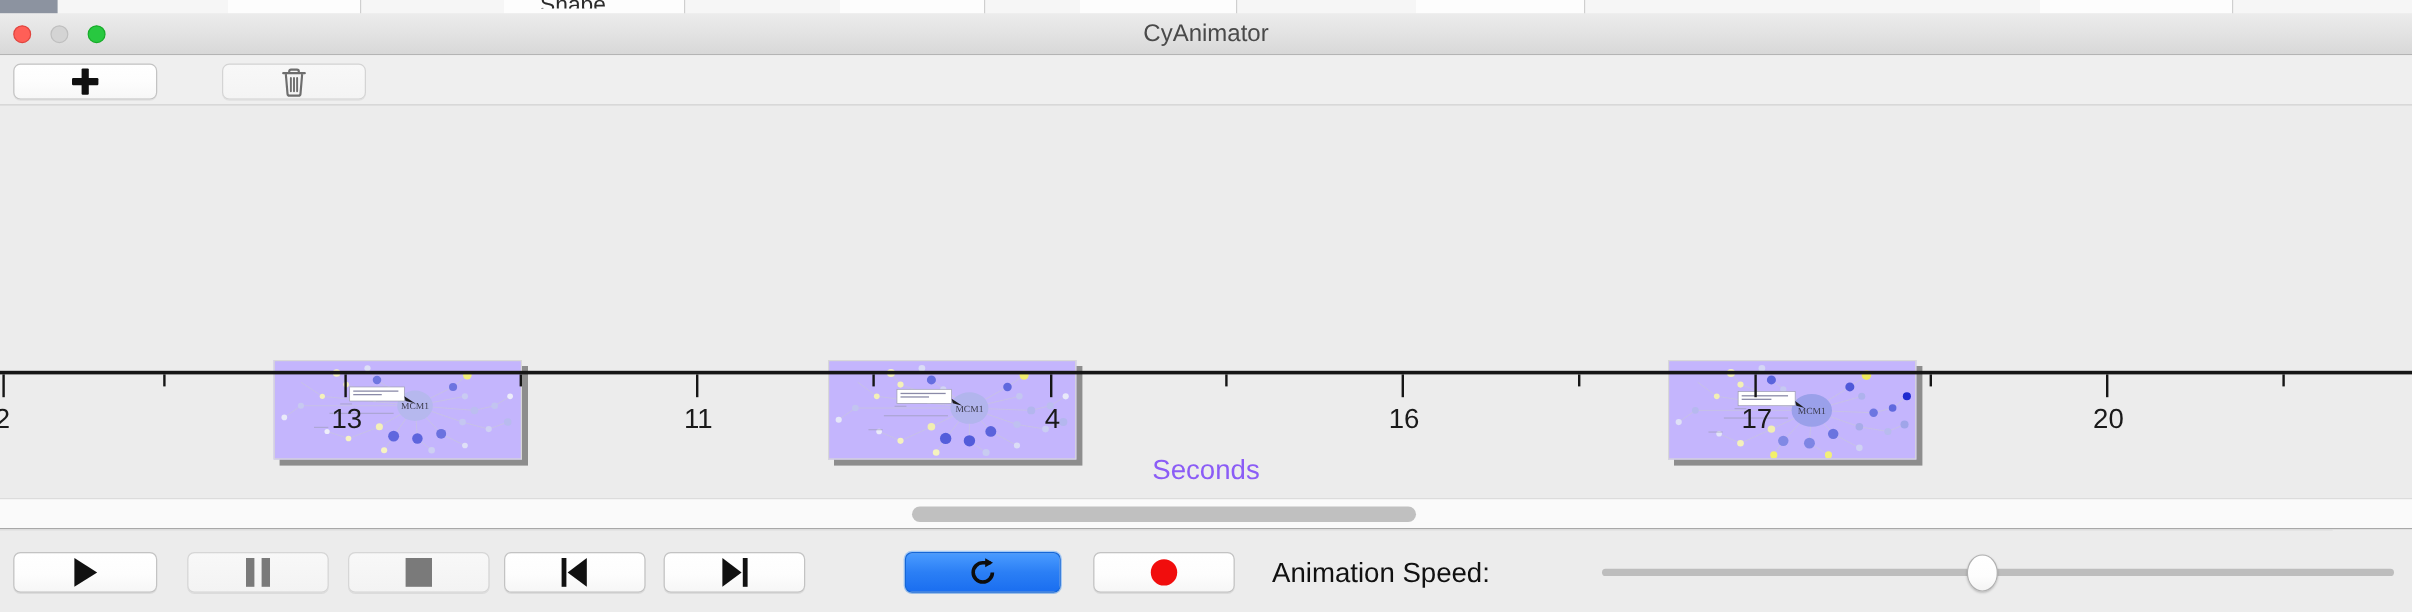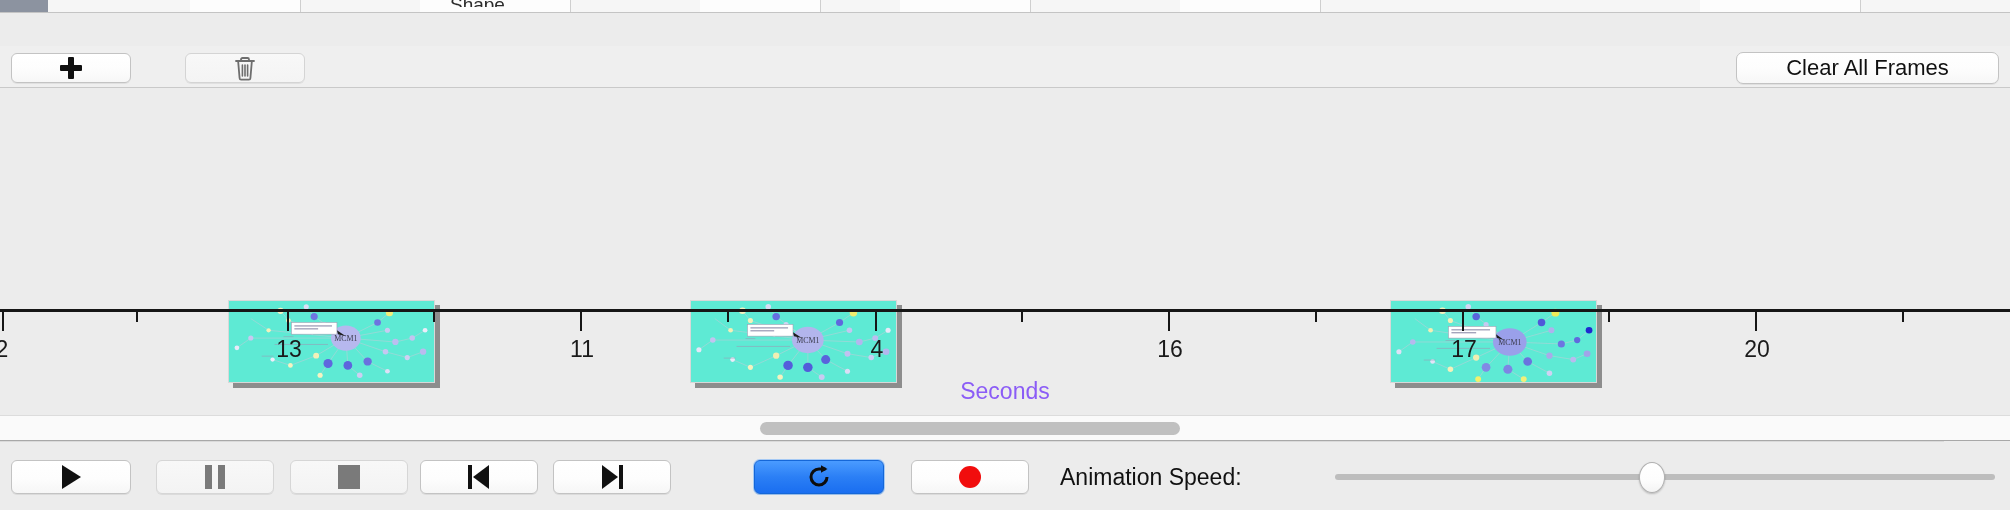--- a/index.html
+++ b/index.html
@@ -163,21 +163,21 @@
     position: absolute;
     left: 5px; top: 5px;
     width: 207px; height: 83px;
     background: #8d8d8d;
   }
   .frame .sheet {
     position: absolute;
     left: 0; top: 0;
     width: 207px;
     height: 83px;
-    background: #5eead4;
+    background: #c4b5fd;
     border: 1px solid #d8d8d8;
     box-sizing: border-box;
     overflow: hidden;
   }
   .frame .net { position: absolute; left: 0; top: 0; width: 100%; height: 100%; }
 
   
   .ruler-line {
     position: absolute;
     left: 0;
@@ -358,38 +358,41 @@
     <div class="bg-dark"></div>
     <div class="bg-tab" style="left:190px;width:110px;"></div>
     <div class="bg-tab" style="left:420px;width:150px;"></div>
     <div class="bg-tab" style="left:700px;width:120px;"></div>
     <div class="bg-tab" style="left:900px;width:130px;"></div>
     <div class="bg-tab" style="left:1180px;width:140px;"></div>
     <div class="bg-tab" style="left:1700px;width:160px;"></div>
     <div class="bg-label" style="left:450px;">Shape</div>
   </div>
 
+  <div class="titlebar">
+    <div class="traffic close"></div>
+    <div class="traffic min"></div>
+    <div class="traffic zoom"></div>
+    <div class="window-title">CyAnimator</div>
+  </div>
 
   <div class="toolbar">
 
     <div class="tbtn" id="btn-add">
       <span class="plus-icon"></span>
     </div>
 
     <div class="tbtn disabled" id="btn-del">
       <svg class="trash-icon" width="24" height="28" viewBox="0 0 24 28">
         <path d="M3 7 h18 M9.5 4 h5 a1.5 1.5 0 0 1 1.5 1.5 V7 h-8 V5.5 A1.5 1.5 0 0 1 9.5 4 Z" fill="none" stroke="#6e6e6e" stroke-width="1.8" stroke-linecap="round"></path>
         <path d="M5.2 7.8 L6.6 24.2 a1.6 1.6 0 0 0 1.6 1.5 h7.6 a1.6 1.6 0 0 0 1.6 -1.5 L18.8 7.8" fill="none" stroke="#6e6e6e" stroke-width="1.8" stroke-linejoin="round"></path>
         <path d="M9.4 11 v11 M12 11 v11 M14.6 11 v11" fill="none" stroke="#6e6e6e" stroke-width="1.6" stroke-linecap="round"></path>
       </svg>
     </div>
 
-    <div class="tbtn" id="btn-clear">
-      <span class="lbl">Clear All Frames</span>
-    </div>
   </div>
 
   <div class="timeline">
 
     <div class="frame" style="left:228px;">
       <div class="shadow"></div>
       <div class="sheet">
         <svg class="net" viewBox="0 0 207 83" preserveAspectRatio="none">
           <g stroke="#c9c9d8" stroke-width="0.5" fill="none">
             <path d="M118 38 L150 22 M118 38 L160 30 M118 38 L168 42 M118 38 L158 52

